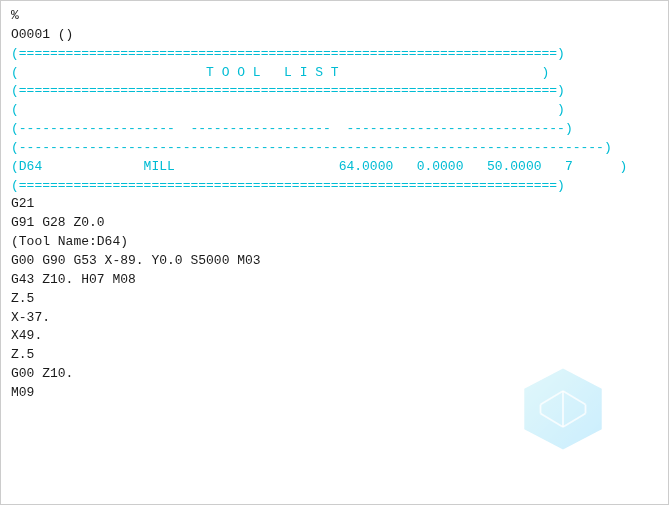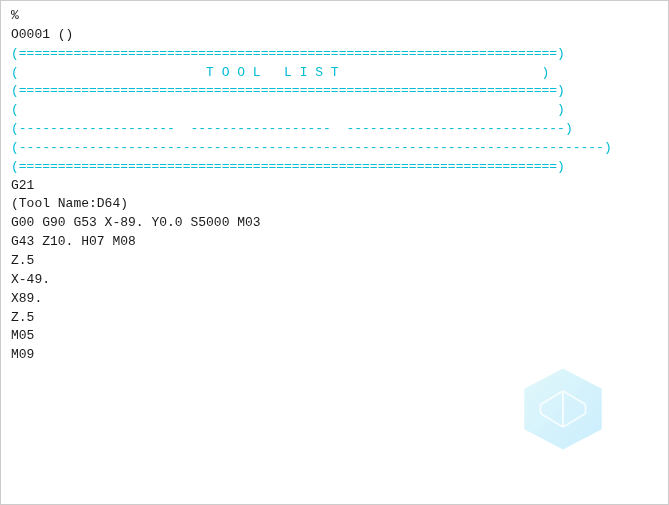--- a/index.html
+++ b/index.html
@@ -62,30 +62,32 @@
   <div class="content-area">
     <div id="code-lines">
         <div class="code-line">%</div>
         <div class="code-line">O0001 ()</div>
         <div class="code-line cyan">(=====================================================================)</div>
         <div class="code-line cyan">(                        T O O L   L I S T                          )</div>
         <div class="code-line cyan">(=====================================================================)</div>
         <div class="code-line cyan">(                                                                     )</div>
         <div class="code-line cyan">(--------------------  ------------------  ----------------------------)</div>
         <div class="code-line cyan">(---------------------------------------------------------------------------)</div>
+        <div class="code-line cyan">(D64             MILL                     64.0000   0.0000   50.0000   7      )</div>
         <div class="code-line cyan">(=====================================================================)</div>
         <div class="code-line">G21</div>
+        <div class="code-line">G91 G28 Z0.0</div>
         <div class="code-line">(Tool Name:D64)</div>
         <div class="code-line">G00 G90 G53 X-89. Y0.0 S5000 M03</div>
         <div class="code-line">G43 Z10. H07 M08</div>
         <div class="code-line">Z.5</div>
-        <div class="code-line">X-49.</div>
-        <div class="code-line">X89.</div>
+        <div class="code-line">X-37.</div>
+        <div class="code-line">X49.</div>
         <div class="code-line">Z.5</div>
-        <div class="code-line">M05</div>
+        <div class="code-line">G00 Z10.</div>
         <div class="code-line">M09</div>
       </div>
   </div>
 
   <div class="logo-watermark">
     <svg viewBox="0 0 100 100" xmlns="http://www.w3.org/2000/svg">
       <defs>
         <linearGradient id="grad1" x1="0%" y1="0%" x2="100%" y2="100%">
           <stop offset="0%" style="stop-color:#80deea;stop-opacity:1"></stop>
           <stop offset="100%" style="stop-color:#29b6f6;stop-opacity:1"></stop>

